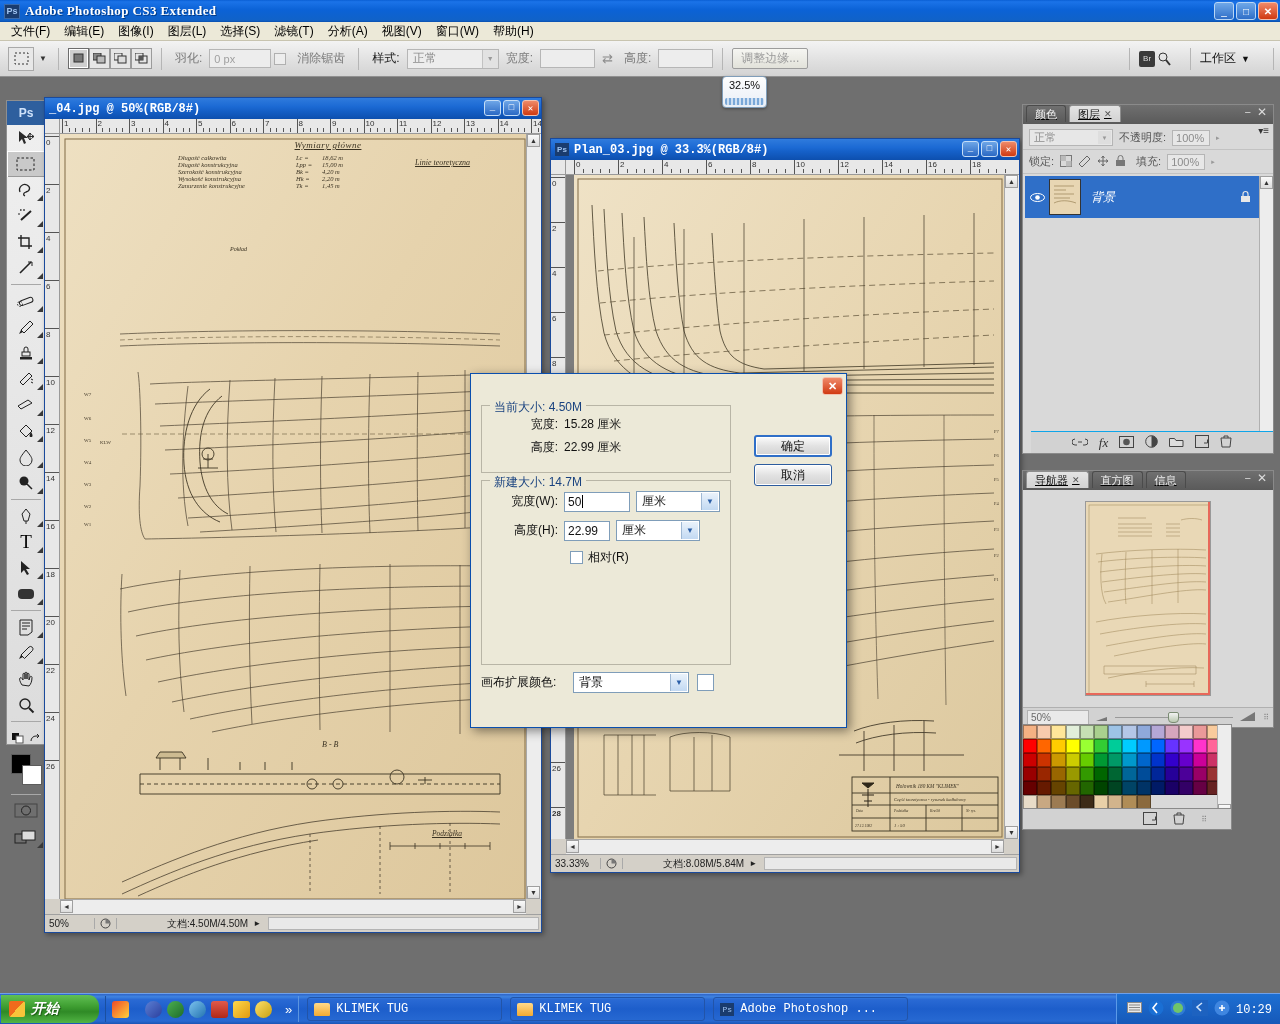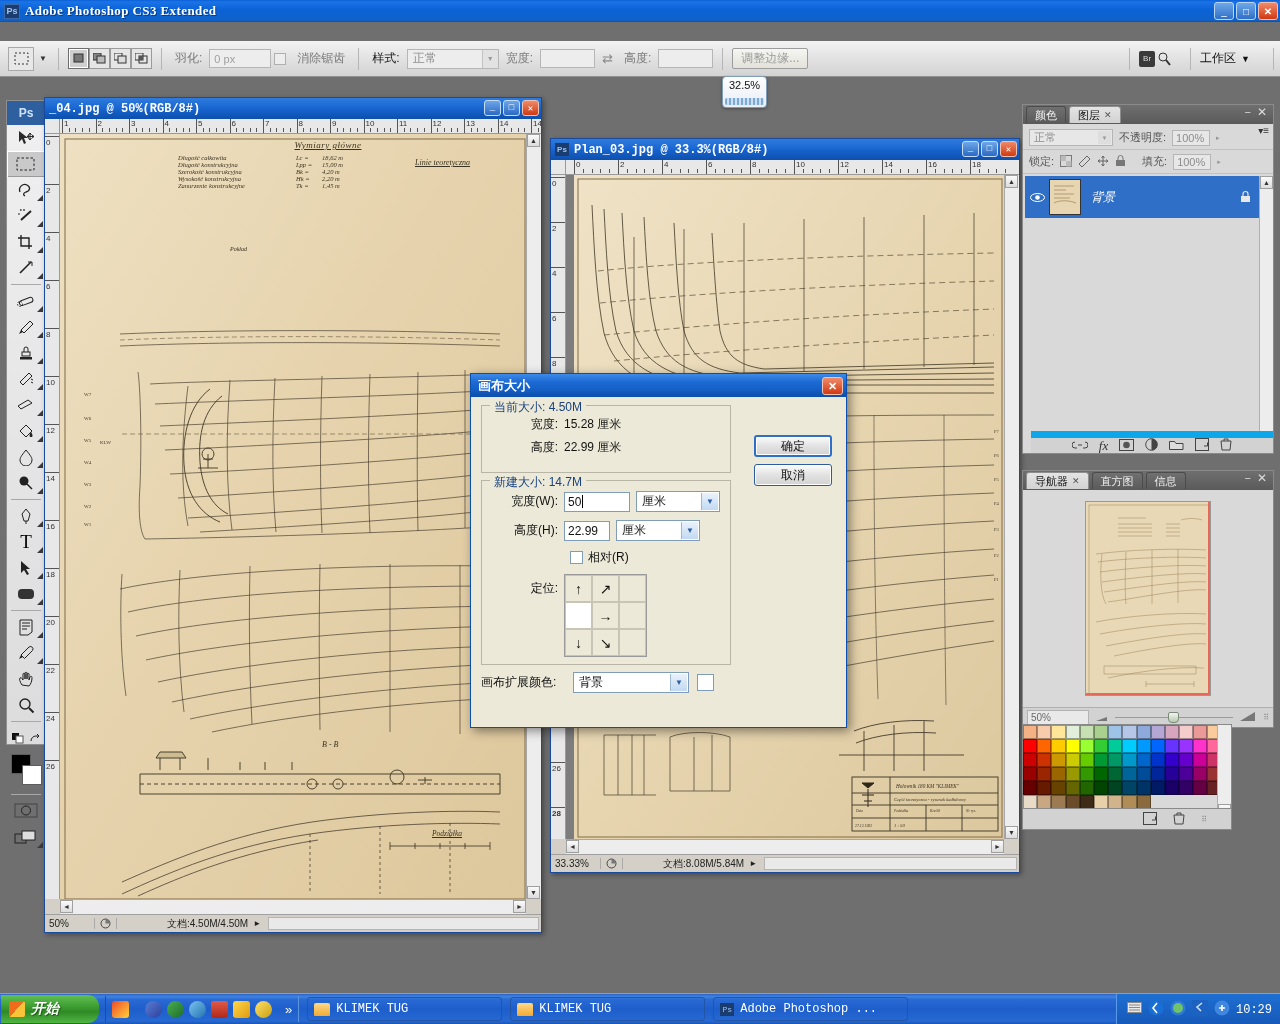--- a/index.html
+++ b/index.html
@@ -131,21 +131,21 @@
   .sb-v { position:absolute; right:0; width:15px; background:#ededed; border-left:1px solid #a8a8a8; }
   .sb-h { position:absolute; left:0; height:15px; background:#ededed; border-top:1px solid #a8a8a8; }
   .sb-arrow { width:13px; height:13px; background:linear-gradient(to bottom,#fafafa,#dcdcdc);
     border:1px solid #9f9f9f; display:flex;align-items:center;justify-content:center; font-size:7px; color:#333; }
 
   
   .bp { position:absolute; left:0; top:0; right:0; bottom:0; }
 
   
   .panel { position:absolute; background:#d9d9d9; border:1px solid #8a8a8a; }
-  .pnl-tabs { height:19px; background:linear-gradient(to bottom,#6f6f6f,#5a5a5a); display:flex; align-items:center; position:relative; }
+  .pnl-tabs { height:19px; background:linear-gradient(to bottom,#6f6f6f,#5a5a5a); display:flex; align-items:flex-start; position:relative;text-decoration:underline; }
   .pnl-tab { height:17px; margin-left:3px; padding:0 8px; font-size:11px; color:#f0f0f0;
       background:linear-gradient(to bottom,#707070,#5b5b5b); border:1px solid #4b4b4b; border-bottom:none;
       border-radius:3px 3px 0 0; display:flex; align-items:center; gap:4px; }
   .pnl-tab.active { background:linear-gradient(to bottom,#e4e4e4,#d2d2d2); color:#111; border-color:#8e8e8e; }
   .pnl-tab .x { font-size:9px; color:#555; }
   .pnl-min { position:absolute; right:22px; top:1px; color:#ddd; font-size:11px; }
   .pnl-close { position:absolute; right:6px; top:0px; color:#ddd; font-size:12px; }
   .pnl-menu { position:absolute; right:4px; top:20px; font-size:10px; color:#333; }
 
   .lyr-row { height:24px; display:flex; align-items:center; gap:6px; padding:0 6px;
@@ -157,21 +157,21 @@
   .mini-in { height:16px; width:38px; border:1px solid #b5b5b5; background:#e7e7e7; color:#8c8c8c;
      font-size:11px; display:flex; align-items:center; padding-left:3px; }
 
   .layer-item { height:42px; display:flex; align-items:center; background:#2f6fc8; color:#fff; }
   .layer-item .eye { width:24px; display:flex; align-items:center; justify-content:center; }
   .layer-item .thumb { width:32px; height:36px; background:#e8d6b3; border:1px solid #333; }
   .layer-item .nm { flex:1; padding-left:10px; font-style:italic; font-size:12px; }
   .layer-item .lk { padding-right:8px; }
 
   .pnl-footer { position:absolute; left:8px; right:0; bottom:0; height:22px; background:#d2d2d2;
-     border-top:7px solid #0ea5e9; display:flex; align-items:center; justify-content:center; gap:11px; }
+     border-top:1px solid #0ea5e9; display:flex; align-items:center; justify-content:center; gap:11px; }
 
   
   .nav-thumb { position:absolute; background:#e8d6b3; border:1px solid #999; overflow:hidden; }
   .nav-view { position:absolute; border:2px solid #e8685a; }
   .nav-foot { position:absolute; left:0; right:0; bottom:0; height:20px; background:#d2d2d2;
     border-top:1px solid #b0b0b0; display:flex; align-items:center; padding:0 4px; gap:6px; }
   .nav-zoom { width:62px; height:15px; border:1px solid #b2b2b2; background:#e9e9e9; font-size:10px;
     color:#6a6a6a; padding-left:3px; display:flex; align-items:center; }
   .nav-slider { flex:1; height:14px; position:relative; display:flex; align-items:center; }
   .nav-slider .trk { position:absolute; left:0; right:0; height:1px; background:#9a9a9a; }
@@ -247,20 +247,32 @@
   <div class="ps-titlebar">
     <div class="pslogo">Ps</div>
     <div class="title">Adobe Photoshop CS3 Extended</div>
     <div class="winbtns">
       <div class="winbtn">_</div>
       <div class="winbtn">□</div>
       <div class="winbtn close">✕</div>
     </div>
   </div>
 
+  <div class="ps-menubar">
+    <div class="mi">文件(F)</div>
+    <div class="mi">编辑(E)</div>
+    <div class="mi">图像(I)</div>
+    <div class="mi">图层(L)</div>
+    <div class="mi">选择(S)</div>
+    <div class="mi">滤镜(T)</div>
+    <div class="mi">分析(A)</div>
+    <div class="mi">视图(V)</div>
+    <div class="mi">窗口(W)</div>
+    <div class="mi">帮助(H)</div>
+  </div>
 
   <div class="ps-optionsbar">
     <div class="ob-toolicon">
       <svg width="15" height="13">
           <rect x="1" y="1" width="13" height="11" fill="none" stroke="#333" stroke-dasharray="2,2"></rect>
         </svg>
     </div>
     <div class="ob-caret">▼</div>
     <div class="ob-sep"></div>
 
@@ -1108,21 +1120,21 @@
         <svg width="12" height="12">
             <path d="M6,1 v10 M1,6 h10 M6,1 l-1.5,2 M6,1 l1.5,2 M6,11 l-1.5,-2 M6,11 l1.5,-2 M1,6 l2,-1.5 M1,6 l2,1.5 M11,6 l-2,-1.5 M11,6 l-2,1.5" stroke="#666" fill="none"></path>
           </svg>
       </span>
       <span>
         <svg width="11" height="12">
             <rect x="1" y="5" width="9" height="6" fill="#777"></rect>
             <path d="M3,5 v-2 a2.5,2.5 0 0 1 5,0 v2" fill="none" stroke="#777"></path>
           </svg>
       </span>
-      <span style="margin-left:10px">填充:</span>
+      <span style="margin-left:4px">填充:</span>
       <div class="mini-in">100%</div>
       <span style="font-size:7px;color:#999">▸</span>
     </div>
 
     <div style="position:absolute;left:2px;right:14px;top:71px;height:44px;">
       <div class="layer-item">
         <span class="eye">
           <svg width="15" height="11">
               <ellipse cx="7.5" cy="5.5" rx="7" ry="4" fill="none" stroke="#fff"></ellipse>
               <circle cx="7.5" cy="5.5" r="2.3" fill="#fff"></circle>
@@ -1358,23 +1370,20 @@
         <svg width="12" height="13">
             <path d="M1,3 h10 l-1,9 h-8 z" fill="none" stroke="#444"></path>
             <path d="M4,3 v-2 h4 v2" fill="none" stroke="#444"></path>
           </svg>
       </span>
       <span style="font-size:8px;color:#888">⠿</span>
     </div>
   </div>
 
   <div id="dlg">
-    <div class="dtitle">
-      <span>画布大小</span>
-    </div>
     <div class="dclose">✕</div>
 
     <div class="dbody">
 
       <div class="fieldset" style="width:250px; height:68px;">
         <div class="lg">当前大小: 4.50M</div>
         <div class="frow" style="margin-bottom:6px;">
           <div class="lbl">宽度:</div>
           <div>15.28 厘米</div>
         </div>
@@ -1408,34 +1417,20 @@
             <span>厘米</span>
             <span class="dd">▼</span>
           </div>
         </div>
 
         <div class="frow" style="margin-left:80px;">
           <div class="chk"></div>
           <div>相对(R)</div>
         </div>
 
-        <div class="frow" style="align-items:flex-start;">
-          <div class="lbl" style="padding-top:6px;">定位:</div>
-          <div class="anchor">
-            <div>↑</div>
-            <div>↗</div>
-            <div></div>
-            <div class="cur"></div>
-            <div>→</div>
-            <div></div>
-            <div>↓</div>
-            <div>↘</div>
-            <div></div>
-          </div>
-        </div>
       </div>
 
       <div class="frow" style="margin-top:2px;margin-bottom:0;">
         <div style="width:92px;text-align:left;">画布扩展颜色:</div>
         <div class="sel-in" style="width:116px;">
           <span>背景</span>
           <span class="dd">▼</span>
         </div>
         <div style="width:17px;height:17px;border:1px solid #7f9db9;background:#fff;margin-left:8px;"></div>
       </div>

